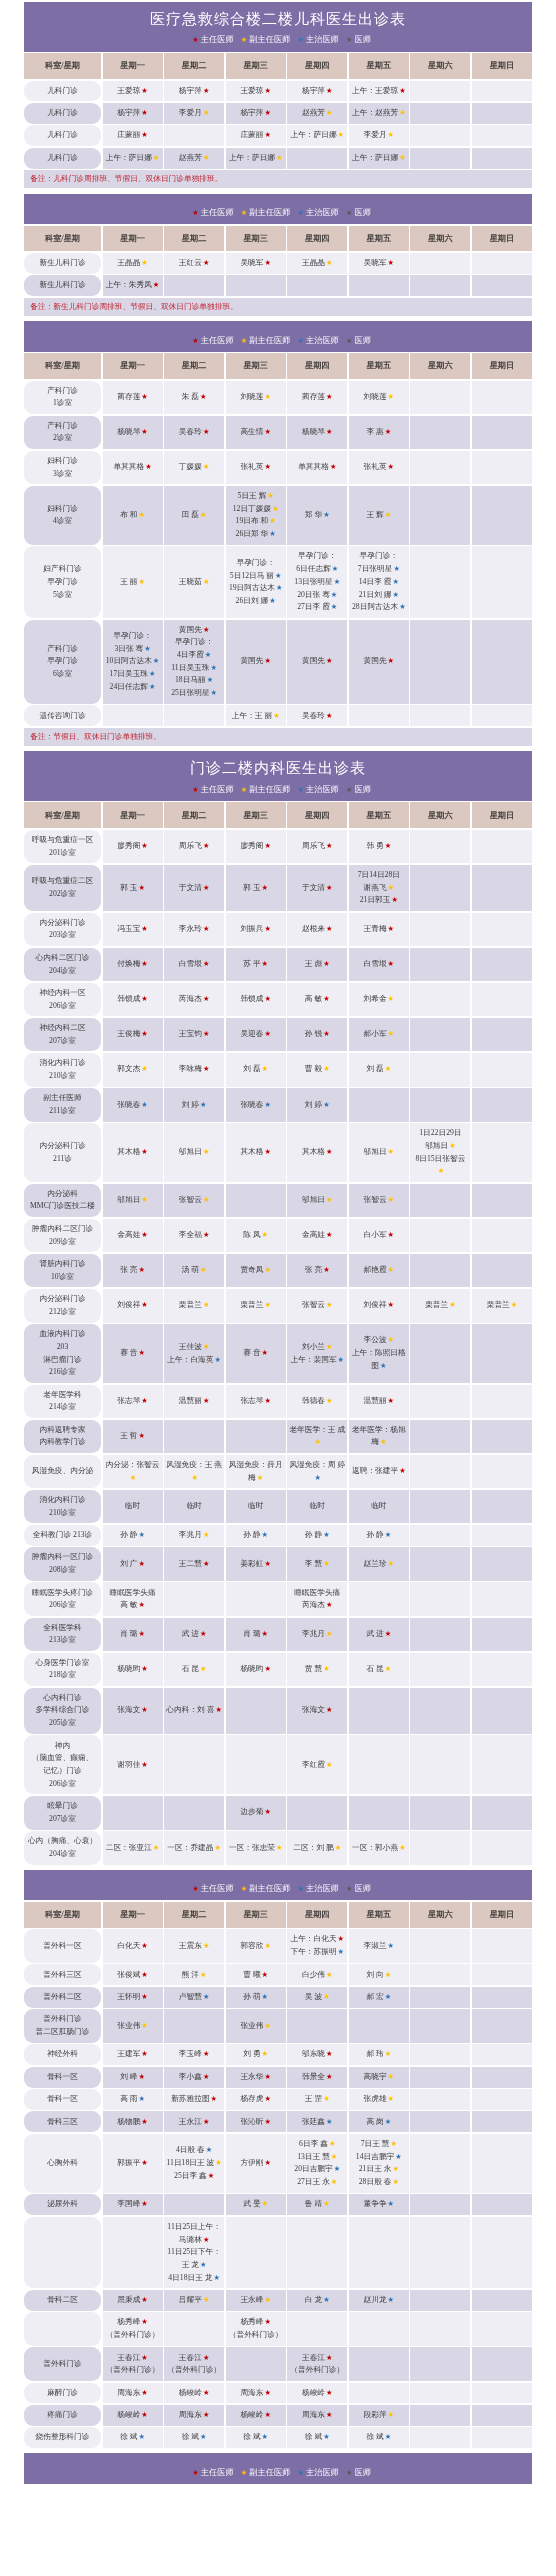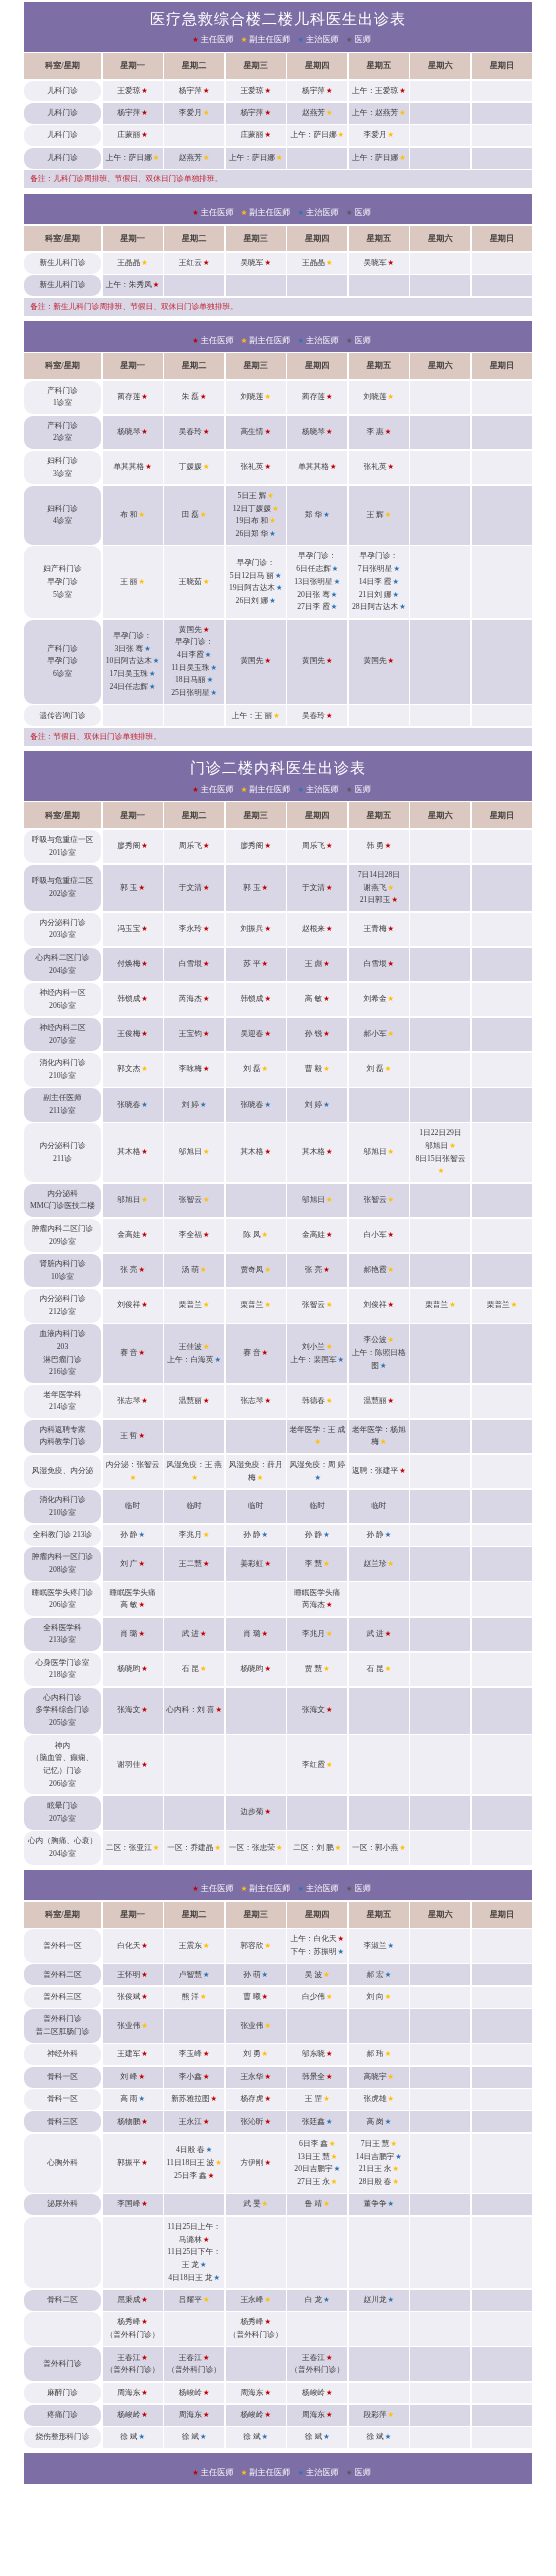--- a/index.html
+++ b/index.html
@@ -1027,60 +1027,60 @@
         <div class="cell">
           <span class="ln"><span>上午：白化天</span><span class="st s-r">★</span></span>
           <span class="ln"><span>下午：苏振明</span><span class="st s-b">★</span></span>
         </div>
         <div class="cell">
           <span class="ln"><span>李淑兰</span><span class="st s-b">★</span></span>
         </div>
         <div class="cell"></div>
         <div class="cell"></div>
       </div>
+      <div class="row r-light">
+        <div class="cell dept">
+          <span class="ln">普外科三区</span>
+        </div>
+        <div class="cell">
+          <span class="ln"><span>张俊斌</span><span class="st s-r">★</span></span>
+        </div>
+        <div class="cell">
+          <span class="ln"><span>熊  洋</span><span class="st s-y">★</span></span>
+        </div>
+        <div class="cell">
+          <span class="ln"><span>曹  曦</span><span class="st s-r">★</span></span>
+        </div>
+        <div class="cell">
+          <span class="ln"><span>白少伟</span><span class="st s-y">★</span></span>
+        </div>
+        <div class="cell">
+          <span class="ln"><span>刘  向</span><span class="st s-y">★</span></span>
+        </div>
+        <div class="cell"></div>
+        <div class="cell"></div>
+      </div>
       <div class="row r-dark">
         <div class="cell dept">
           <span class="ln">普外科二区</span>
         </div>
         <div class="cell">
           <span class="ln"><span>王怀明</span><span class="st s-r">★</span></span>
         </div>
         <div class="cell">
           <span class="ln"><span>卢智慧</span><span class="st s-b">★</span></span>
         </div>
         <div class="cell">
           <span class="ln"><span>孙  萌</span><span class="st s-b">★</span></span>
         </div>
         <div class="cell">
           <span class="ln"><span>吴  波</span><span class="st s-y">★</span></span>
         </div>
         <div class="cell">
           <span class="ln"><span>郝  宏</span><span class="st s-b">★</span></span>
-        </div>
-        <div class="cell"></div>
-        <div class="cell"></div>
-      </div>
-      <div class="row r-light">
-        <div class="cell dept">
-          <span class="ln">普外科三区</span>
-        </div>
-        <div class="cell">
-          <span class="ln"><span>张俊斌</span><span class="st s-r">★</span></span>
-        </div>
-        <div class="cell">
-          <span class="ln"><span>熊  洋</span><span class="st s-y">★</span></span>
-        </div>
-        <div class="cell">
-          <span class="ln"><span>曹  曦</span><span class="st s-r">★</span></span>
-        </div>
-        <div class="cell">
-          <span class="ln"><span>白少伟</span><span class="st s-y">★</span></span>
-        </div>
-        <div class="cell">
-          <span class="ln"><span>刘  向</span><span class="st s-y">★</span></span>
         </div>
         <div class="cell"></div>
         <div class="cell"></div>
       </div>
       <div class="row r-dark">
         <div class="cell dept">
           <span class="ln">普外科门诊</span>
           <span class="ln">普二区肛肠门诊</span>
         </div>
         <div class="cell">

